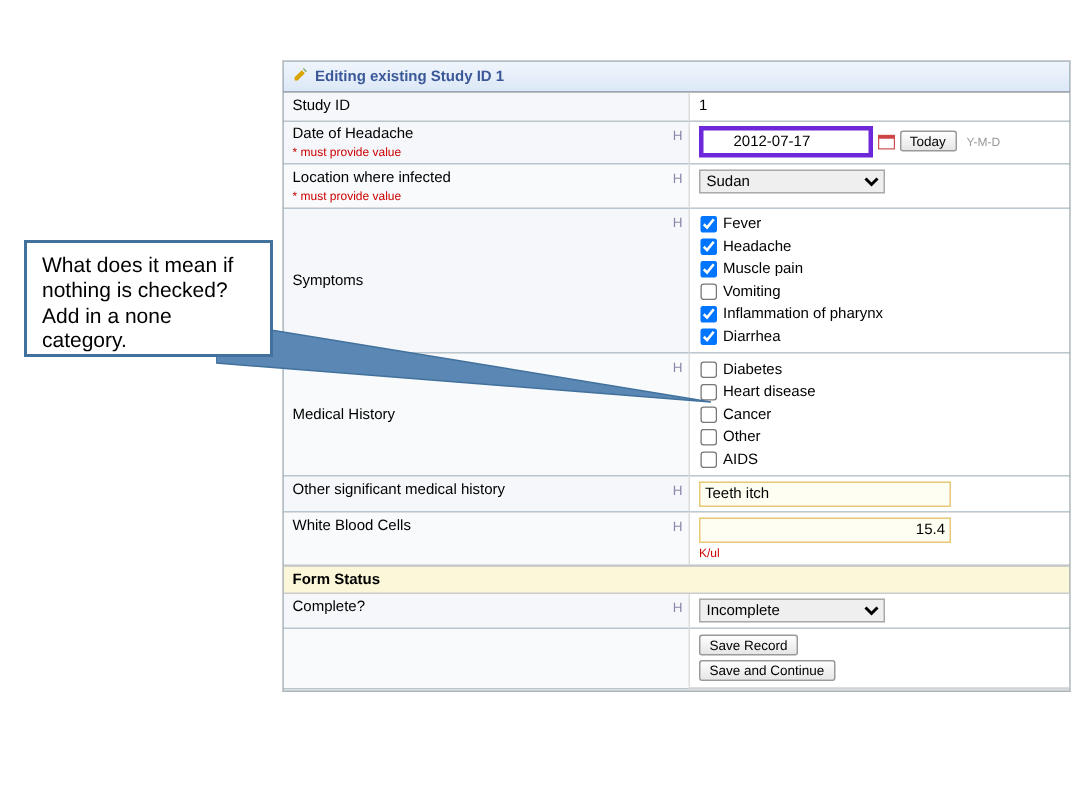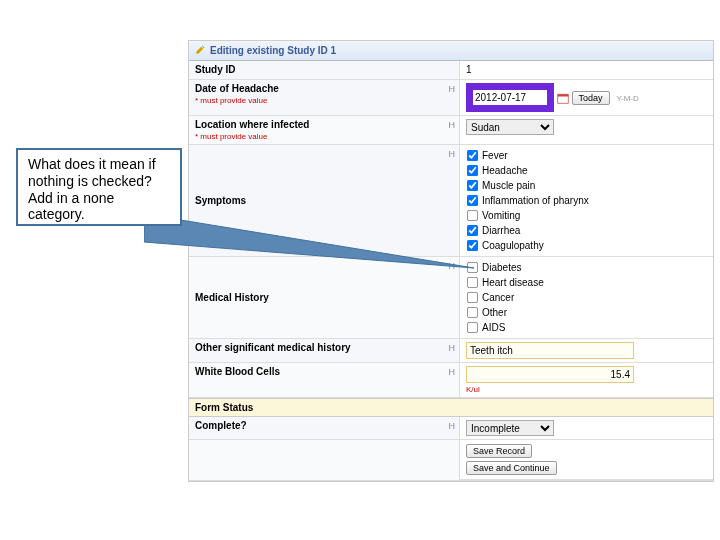--- a/index.html
+++ b/index.html
@@ -36,21 +36,21 @@
     min-height: 18px;
   }
   .left-cell {
     width: 258px;
     padding: 3px 6px;
     background: #f5f7fa;
     border-right: 1px solid #ddd;
     position: relative;
   }
   .left-cell.light { background: #f9fafb; }
-  .label { font-weight: bold; font-size: 10px; }
+  .label { font-weight: normal; font-size: 10px; }
   .must-provide { color: #c00; font-size: 8px; margin-top: 2px; }
   .history-icon {
     position: absolute;
     right: 4px;
     top: 4px;
     font-size: 9px;
     color: #88a;
   }
   .right-cell {
     flex: 1;
@@ -60,31 +60,31 @@
   }
   .text-input {
     border: 1px solid #e6c877;
     background: #fffef3;
     padding: 1px 3px;
     font-size: 10px;
     height: 13px;
     width: 120px;
   }
   .date-input {
-    border: 7px solid #6d28d9;
-    padding: 1px 2px;
+    border: 3px solid #6d28d9;
+    padding: 1px 20px;
     font-size: 10px;
     height: 13px;
     width: 70px;
   }
   .select-input {
     border: 1px solid #aaa;
     font-size: 10px;
     height: 16px;
-    width: 88px;
+    width: 124px;
   }
   .btn {
     border: 1px solid #999;
     background: linear-gradient(#fefefe,#e6e6e6);
     font-size: 9px;
     padding: 1px 6px;
     border-radius: 2px;
     cursor: pointer;
   }
   .cal-icon {
@@ -117,21 +117,21 @@
     border-bottom: 1px solid #ddd;
   }
   .cancel-row {
     text-align: left;
     padding: 5px 6px;
   }
   
   .callout {
     position: absolute;
     left: 16px;
-    top: 148px;
+    top: 160px;
     width: 166px;
     height: 78px;
     border: 2px solid #41719c;
     background: #fff;
     padding: 6px 10px;
     font-size: 14px;
     line-height: 1.2;
     box-sizing: border-box;
   }
   .callout-pointer {
@@ -208,34 +208,30 @@
         </div>
         <div class="check-item">
           <input type="checkbox" checked="" style="">
           <span>Headache</span>
         </div>
         <div class="check-item">
           <input type="checkbox" checked="" style="">
           <span>Muscle pain</span>
         </div>
         <div class="check-item">
+          <input type="checkbox" style="">
+          <span>Vomiting</span>
+        </div>
+        <div class="check-item">
           <input type="checkbox" checked="" style="">
           <span>Inflammation of pharynx</span>
         </div>
         <div class="check-item">
-          <input type="checkbox" style="">
-          <span>Vomiting</span>
-        </div>
-        <div class="check-item">
           <input type="checkbox" checked="" style="">
           <span>Diarrhea</span>
-        </div>
-        <div class="check-item">
-          <input type="checkbox" checked="" style="">
-          <span>Coagulopathy</span>
         </div>
       </div>
   </div>
 
   <div class="row">
     <div class="left-cell light" style="display:flex;align-items:center;">
       <span class="label">Medical History</span>
       <span class="history-icon">H</span>
     </div>
     <div class="right-cell" id="mh-list">

